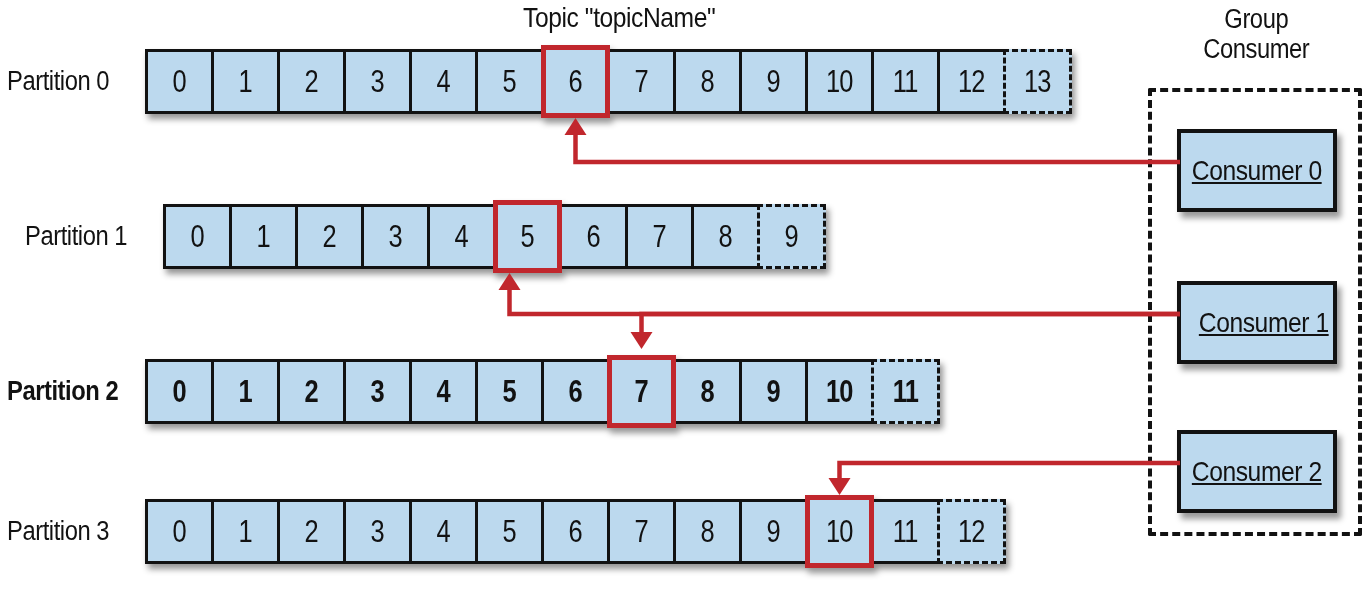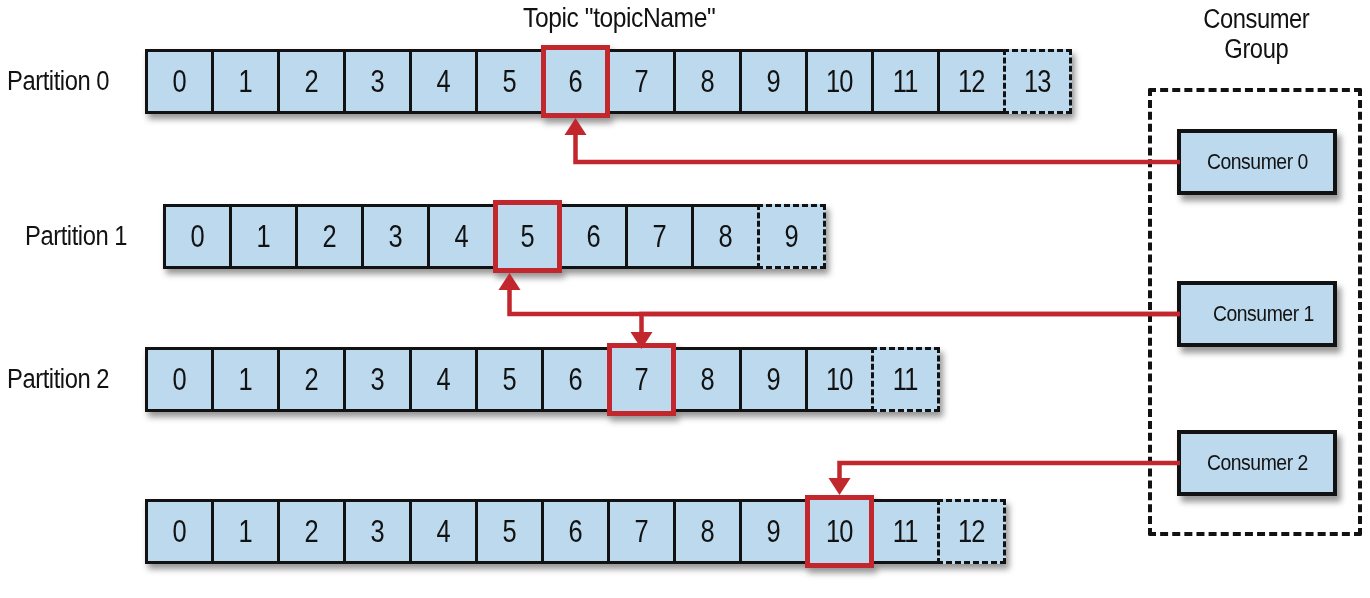--- a/index.html
+++ b/index.html
@@ -21,24 +21,24 @@
   }
   .cg-label{
     position:absolute;left:1148px;top:4px;width:216px;text-align:center;
     font-size:27px;line-height:1.12;font-weight:400;
   }
   .cg-box{
     position:absolute;left:1148px;top:88px;width:214px;height:448px;
     border:4px dashed var(--ink);box-sizing:border-box;border-radius:2px;
   }
   .consumer{
-    position:absolute;left:1177px;width:160px;height:66px;
+    position:absolute;left:1177px;width:160px;height:83px;
     background:var(--blue);border:4px solid var(--ink);box-sizing:border-box;
     display:flex;align-items:center;justify-content:center;
-    font-size:22px;box-shadow:4px 6px 6px rgba(0,0,0,.40);
+    font-size:28px;box-shadow:4px 6px 6px rgba(0,0,0,.40);text-decoration:underline;
   }
   .prow{position:absolute;left:0;width:1370px;height:74px;}
   .plabel{
     position:absolute;left:7px;top:0;height:65px;line-height:65px;
     font-size:27px;
   }
   .cells{
     position:absolute;left:145px;top:0;display:flex;align-items:flex-start;
     filter:drop-shadow(3px 5px 3px rgba(0,0,0,.42));
   }
@@ -59,22 +59,22 @@
 </head>
 <body>
 
 <div class="canvas">
 
   <div class="title">
     <span class="cond">Topic "topicName"</span>
   </div>
 
   <div class="cg-label">
+    <div><span class="cond">Group</span></div>
     <div><span class="cond">Consumer</span></div>
-    <div><span class="cond">Group</span></div>
   </div>
 
   <div class="cg-box"></div>
 
   <div id="rows">
       <div class="prow" style="top: 49px;">
         <div class="plabel"><span class="cond left">Partition 0</span></div>
         <div class="cells">
           <div class="cell">
             <span class="dg">0</span>
@@ -148,21 +148,21 @@
             <span class="dg">7</span>
           </div>
           <div class="cell">
             <span class="dg">8</span>
           </div>
           <div class="cell dash">
             <span class="dg">9</span>
           </div>
         </div>
       </div>
-      <div class="prow" style="top: 347px;">
+      <div class="prow" style="top: 359px; font-weight: bold;">
         <div class="plabel"><span class="cond left">Partition 2</span></div>
         <div class="cells">
           <div class="cell">
             <span class="dg">0</span>
           </div>
           <div class="cell">
             <span class="dg">1</span>
           </div>
           <div class="cell">
             <span class="dg">2</span>
@@ -190,20 +190,21 @@
           </div>
           <div class="cell">
             <span class="dg">10</span>
           </div>
           <div class="cell dash">
             <span class="dg">11</span>
           </div>
         </div>
       </div>
       <div class="prow" style="top: 499px;">
+        <div class="plabel"><span class="cond left">Partition 3</span></div>
         <div class="cells">
           <div class="cell">
             <span class="dg">0</span>
           </div>
           <div class="cell">
             <span class="dg">1</span>
           </div>
           <div class="cell">
             <span class="dg">2</span>
           </div>

